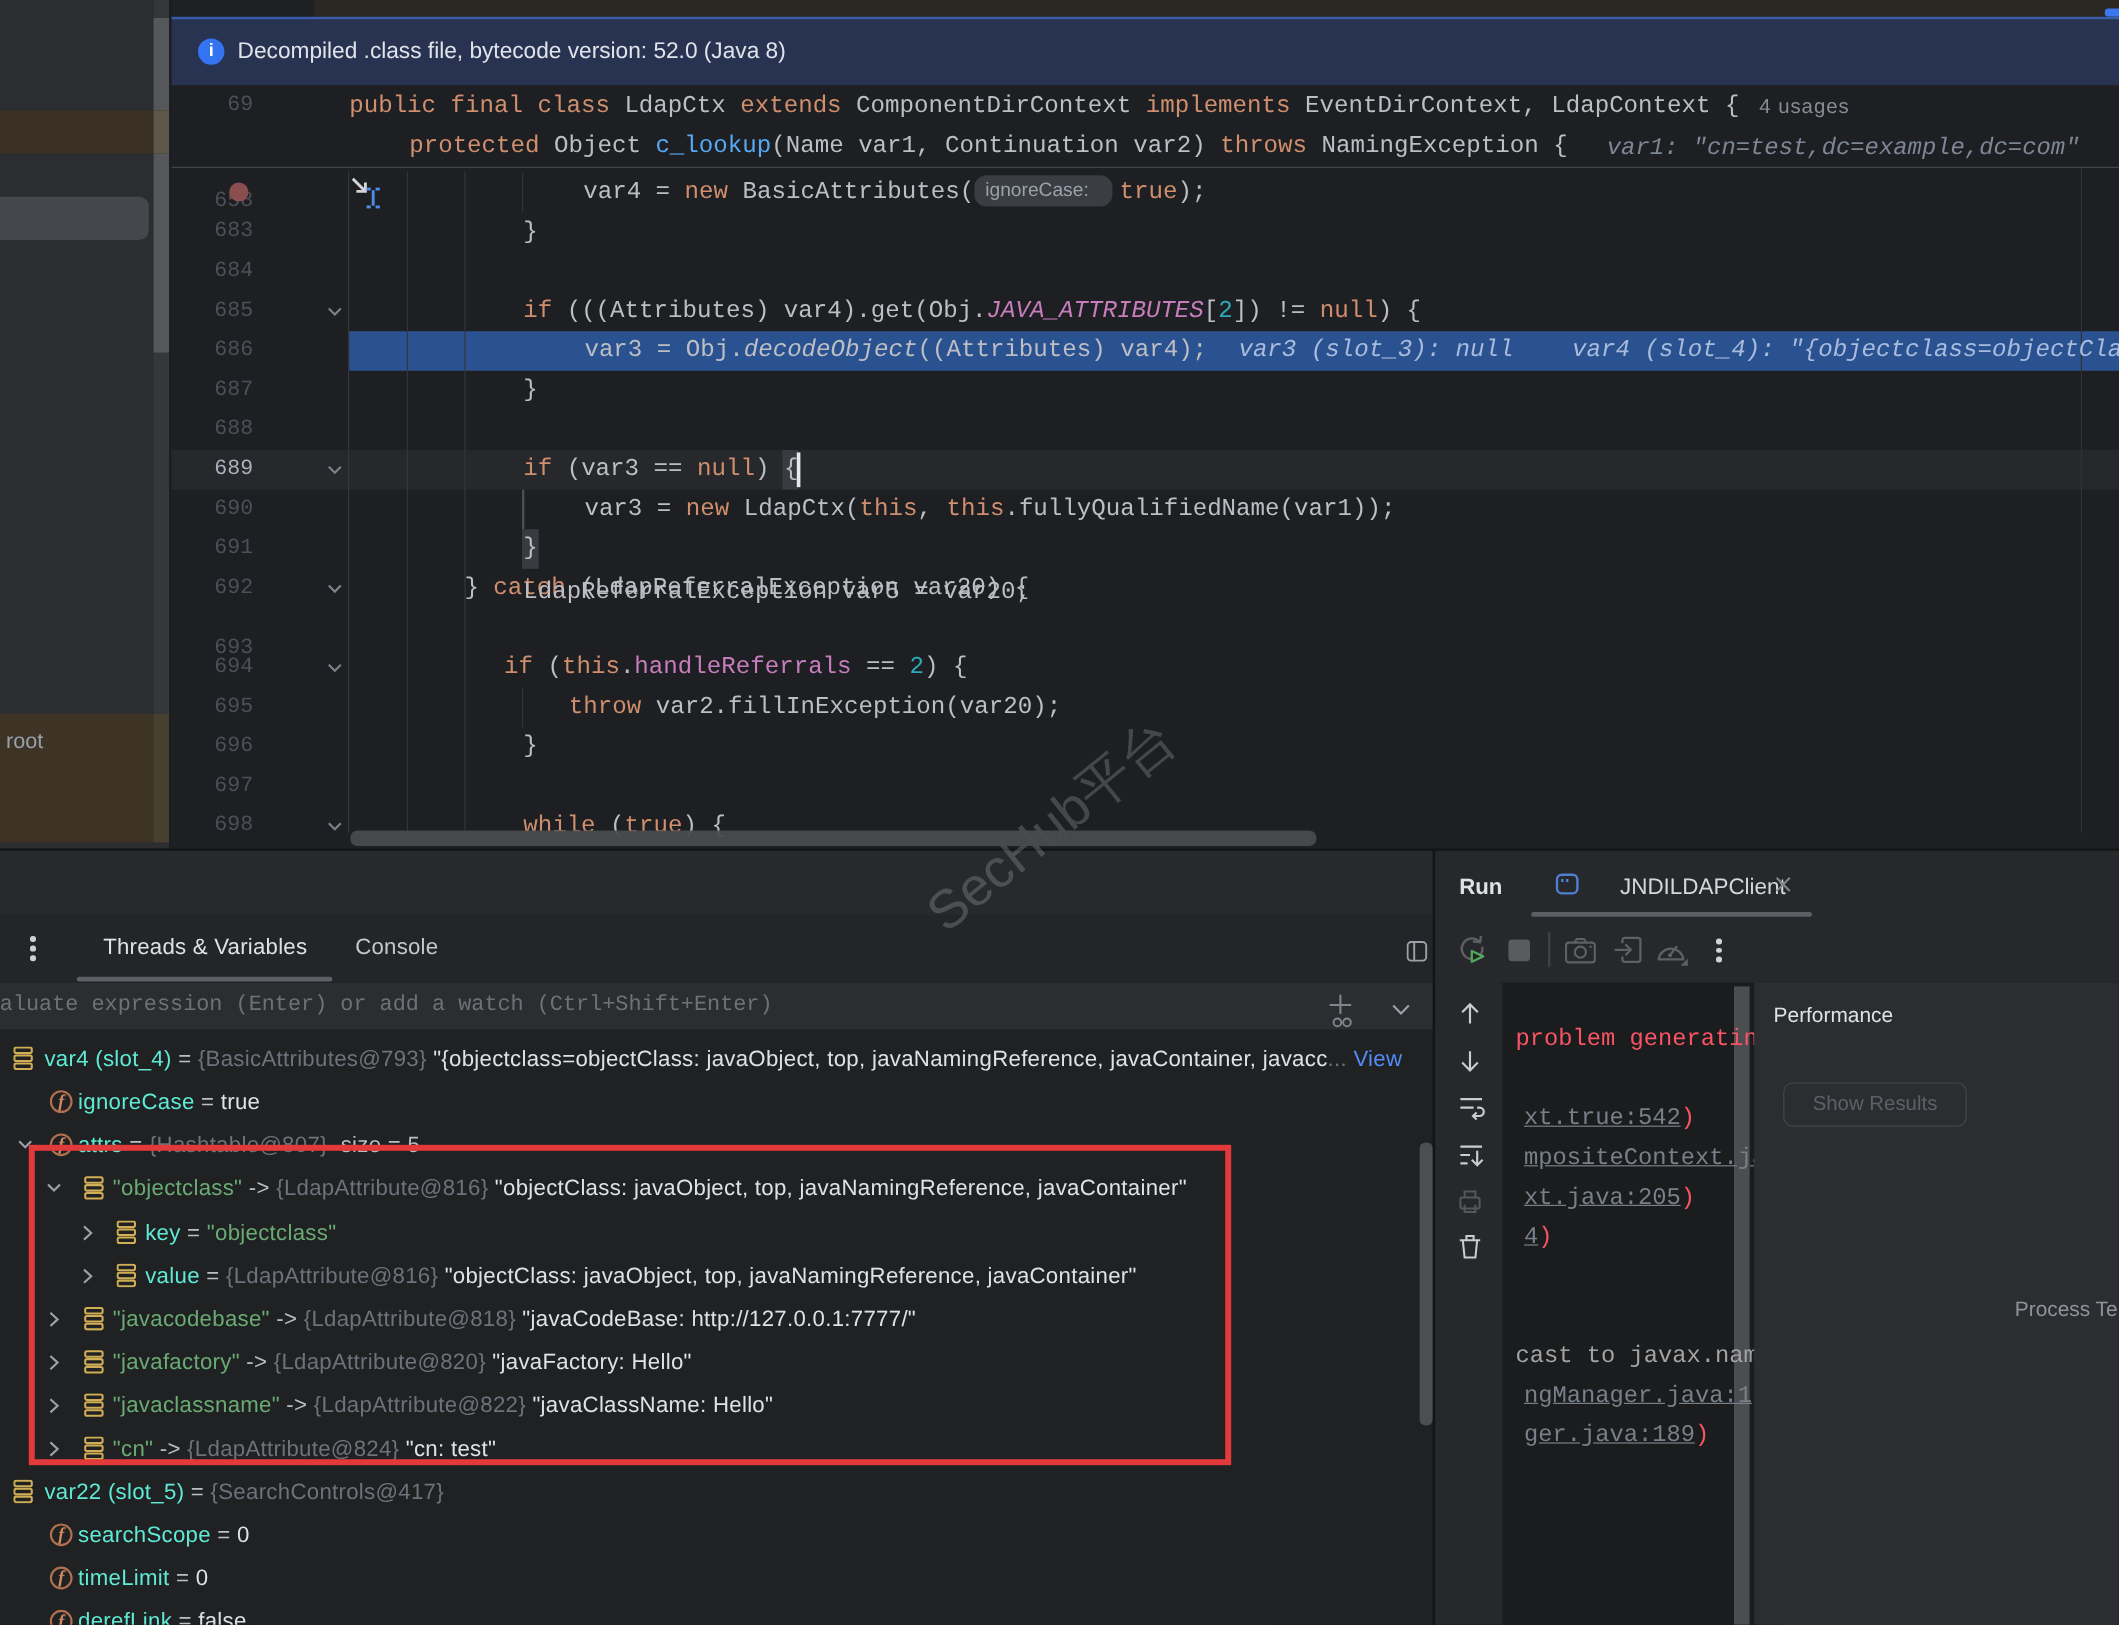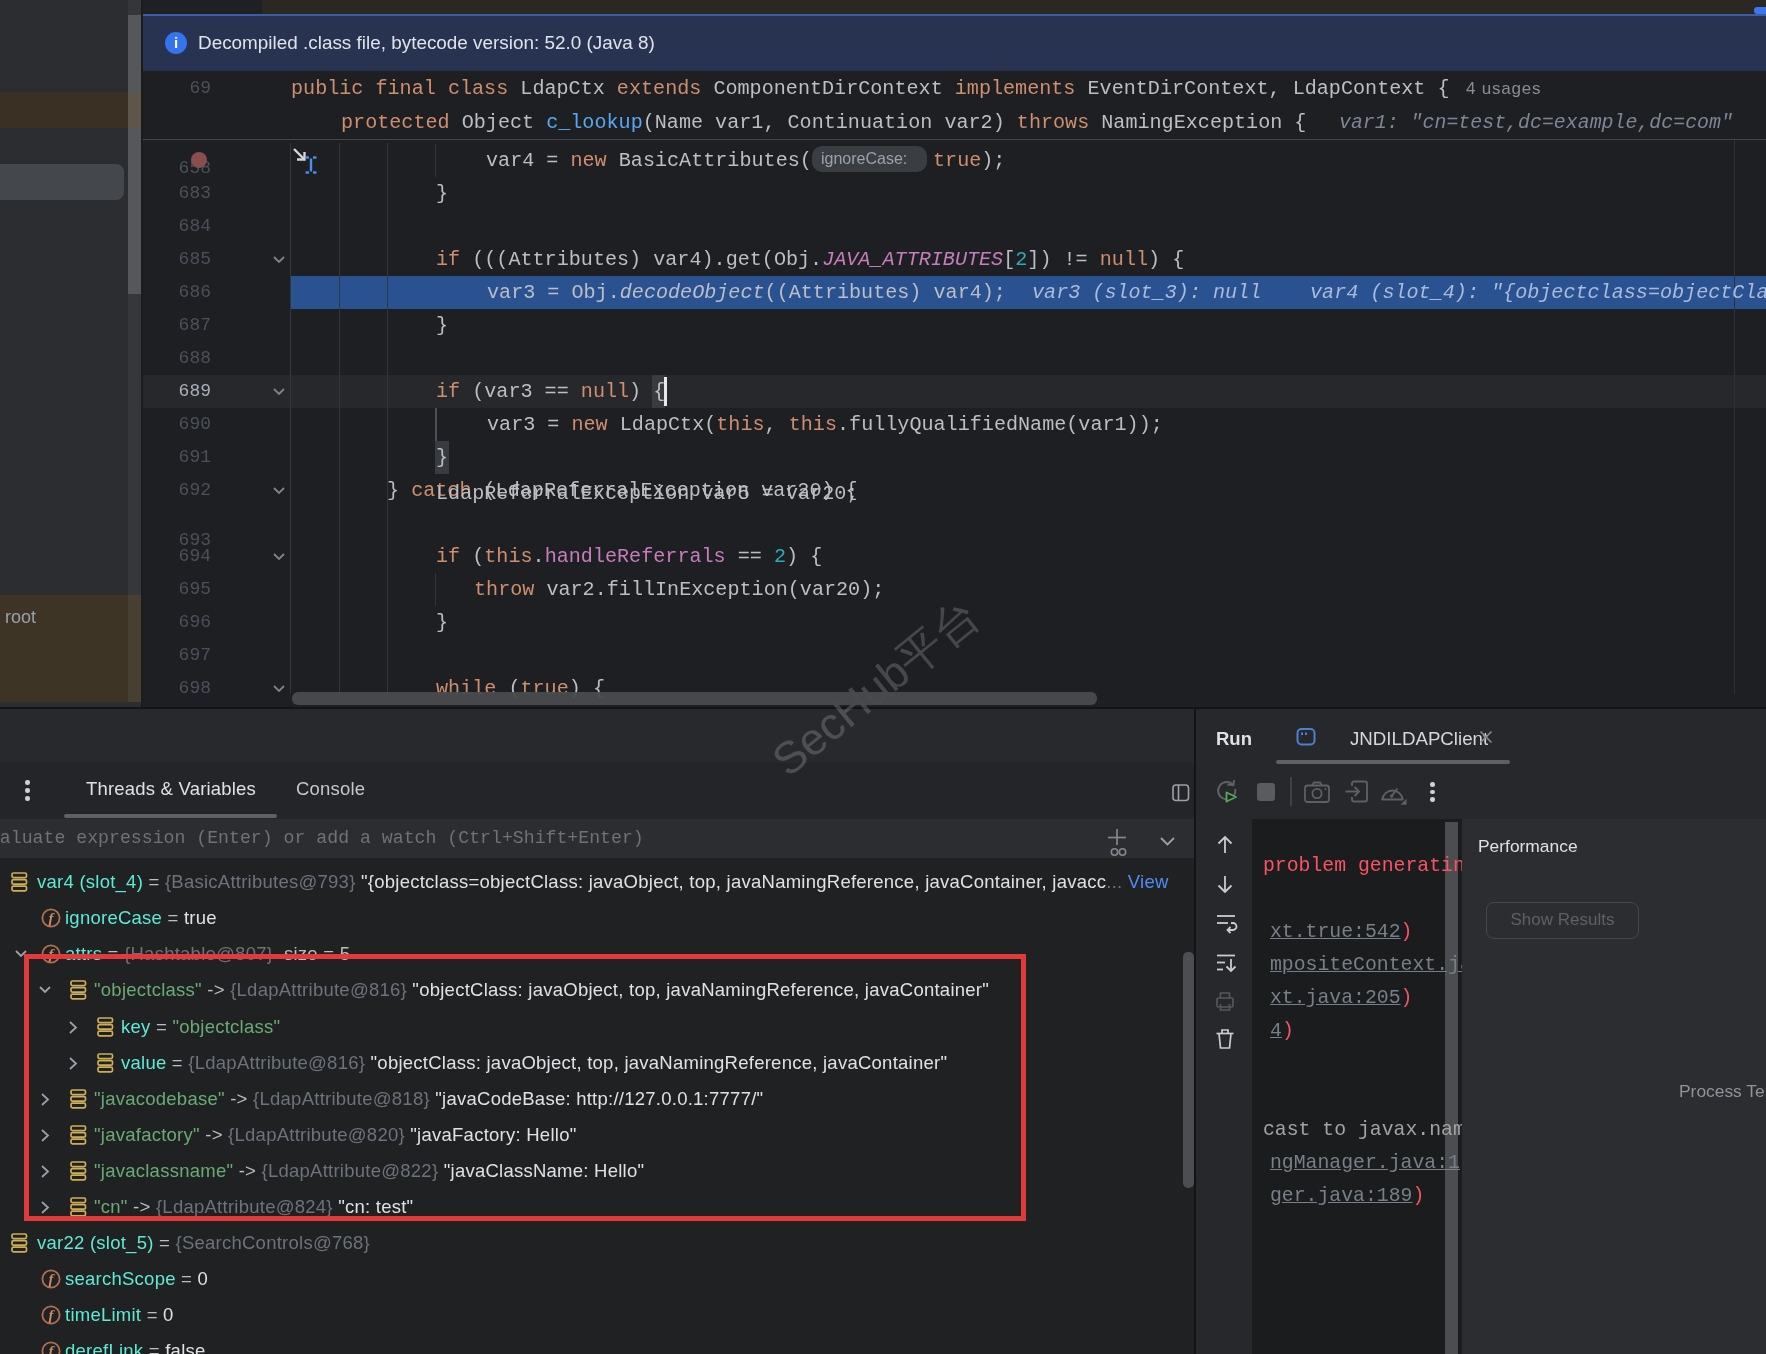--- a/index.html
+++ b/index.html
@@ -126,21 +126,21 @@
 <div class="crow mono" style="top:243px;left:436px;"><span class="k">if</span> (((Attributes) var4).get(Obj.<span class="sf">JAVA_ATTRIBUTES</span>[<span class="t">2</span>]) != <span class="k">null</span>) {</div>
 <div class="crow mono" style="top:276px;left:487px;">var3 = Obj.<span class="it">decodeObject</span>((Attributes) var4);</div>
 <div class="crow mono bhint" style="top:276px;left:1032px;">var3 (slot_3): null</div>
 <div class="crow mono bhint" style="top:276px;left:1310px;">var4 (slot_4): "{objectclass=objectCla</div>
 <div class="crow mono" style="top:309px;left:436px;">}</div>
 <div class="crow mono" style="top:375px;left:436px;"><span class="k">if</span> (var3 == <span class="k">null</span>) {</div>
 <div class="crow mono" style="top:408px;left:487px;">var3 = <span class="k">new</span> LdapCtx(<span class="k">this</span>, <span class="k">this</span>.fullyQualifiedName(var1));</div>
 <div class="crow mono" style="top:441px;left:436px;">}</div>
 <div class="crow mono" style="top:474px;left:387px;">} <span class="k">catch</span> (LdapReferralException var20) {</div>
 <div class="crow mono" style="top:477px;left:436px;">LdapReferralException var5 = var20;</div>
-<div class="crow mono" style="top:540px;left:436px;"><span class="k">if</span> (<span class="k">this</span>.<span style="color:#c77dbb">handleReferrals</span> == <span class="t">2</span>) {</div>
+<div class="crow mono" style="top:540px;left:420px;"><span class="k">if</span> (<span class="k">this</span>.<span style="color:#c77dbb">handleReferrals</span> == <span class="t">2</span>) {</div>
 <div class="crow mono" style="top:573px;left:474px;"><span class="k">throw</span> var2.fillInException(var20);</div>
 <div class="crow mono" style="top:606px;left:436px;">}</div>
 <div class="crow mono" style="top:672px;left:436px;"><span class="k">while</span> (<span class="k">true</span>) {</div>
 
 <div class="abs" style="left:0;top:707px;width:1766px;height:2px;background:#131416;"></div>
 
 <div class="abs" style="left:0;top:709px;width:1194px;height:54px;background:#27292c;"></div>
 <div class="abs" style="left:0;top:763px;width:1194px;height:56px;background:#232528;"></div>
 <div class="abs" style="left:0;top:819px;width:1194px;height:39px;background:#2b2d30;"></div>
 <div class="abs" style="left:0;top:858px;width:1194px;height:496px;background:#1f2123;"></div>
@@ -247,21 +247,21 @@
     <rect x="1" y="1" width="14.5" height="4.6" rx="1.5" fill="none" stroke="#cfae55" stroke-width="1.7"></rect>
     <rect x="1" y="7.6" width="14.5" height="4.6" rx="1.5" fill="none" stroke="#cfae55" stroke-width="1.7"></rect>
     <rect x="1" y="14.2" width="14.5" height="4.6" rx="1.5" fill="none" stroke="#cfae55" stroke-width="1.7"></rect>
   </svg>
 <div class="trow" style="top:1189px;left:94px;"><span class="g">"cn"</span> -&gt; <span class="r">{LdapAttribute@824}</span> <span class="w">"cn: test"</span></div>
 <svg class="abs" style="left:11px;top:1233px;" width="18" height="20">
     <rect x="1" y="1" width="14.5" height="4.6" rx="1.5" fill="none" stroke="#cfae55" stroke-width="1.7"></rect>
     <rect x="1" y="7.6" width="14.5" height="4.6" rx="1.5" fill="none" stroke="#cfae55" stroke-width="1.7"></rect>
     <rect x="1" y="14.2" width="14.5" height="4.6" rx="1.5" fill="none" stroke="#cfae55" stroke-width="1.7"></rect>
   </svg>
-<div class="trow" style="top:1225px;left:37px;"><span class="n">var22 (slot_5)</span> = <span class="r">{SearchControls@768}</span></div>
+<div class="trow" style="top:1225px;left:37px;"><span class="n">var22 (slot_5)</span> = <span class="r">{SearchControls@417}</span></div>
 <svg class="abs" style="left:41px;top:1269px;" width="21" height="21">
     <circle cx="10" cy="10" r="8.6" fill="none" stroke="#b0704f" stroke-width="1.8"></circle>
     <text x="10" y="14.5" text-anchor="middle" font-family="Liberation Serif,serif" font-style="italic" font-weight="bold" font-size="15" fill="#d08a60">f</text>
   </svg>
 <div class="trow" style="top:1261px;left:65px;"><span class="n">searchScope</span> = <span class="w">0</span></div>
 <svg class="abs" style="left:41px;top:1305px;" width="21" height="21">
     <circle cx="10" cy="10" r="8.6" fill="none" stroke="#b0704f" stroke-width="1.8"></circle>
     <text x="10" y="14.5" text-anchor="middle" font-family="Liberation Serif,serif" font-style="italic" font-weight="bold" font-size="15" fill="#d08a60">f</text>
   </svg>
 <div class="trow" style="top:1297px;left:65px;"><span class="n">timeLimit</span> = <span class="w">0</span></div>

